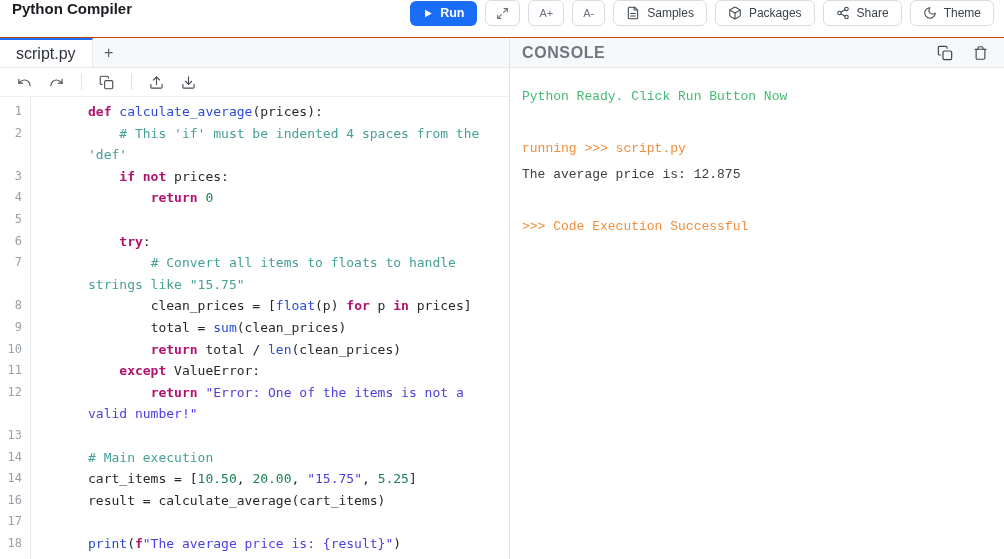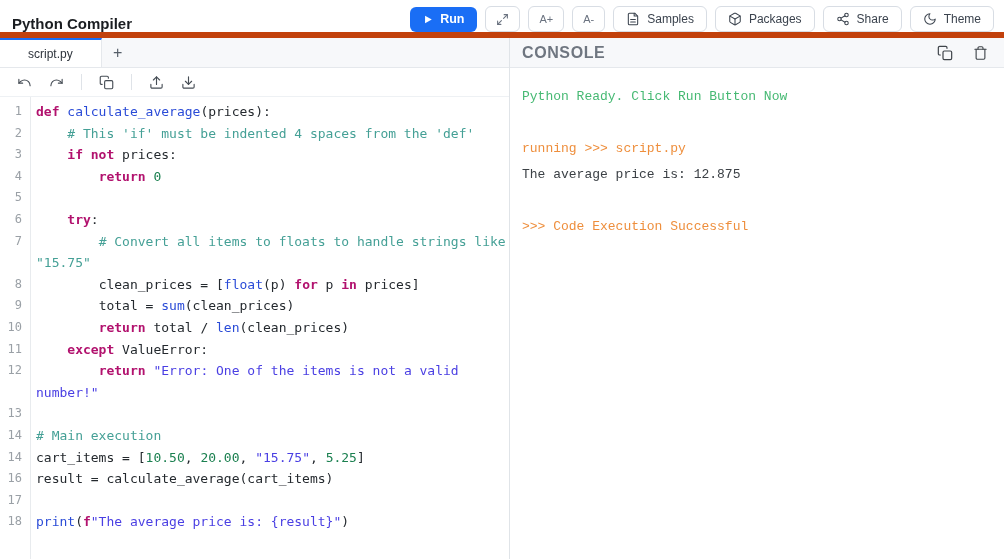--- a/index.html
+++ b/index.html
@@ -1,21 +1,21 @@
 <!DOCTYPE html>
 <html style="--c-accent_blue: #1a6ef5; --c-keyword: #b2126e; --c-builtin: #2a4bd7; --c-string: #4a3fe3; --c-comment: #45a096; --c-number: #1b8050; --c-plain: #24292e; --c-line_number: #9aa0a6; --c-console_ready_green: #46b973; --c-console_running_orange: #ee8e3c; --c-console_output_text: #3c4146;"><head>
 <meta charset="utf-8">
 <style>
   * { margin:0; padding:0; box-sizing:border-box; }
   html,body { width:1004px; height:559px; overflow:hidden; background:#fff;
     font-family:"Liberation Sans", sans-serif; }
 
   
   .app-header { position:absolute; top:0; left:0; width:1004px; height:38px;
-    background:#fff; border-bottom:6px solid #c2410c; display:flex; align-items:flex-end;
+    background:#fff; border-bottom:1px solid #c2410c; display:flex; align-items:flex-start;
     padding:0 10px 0 12px; }
   .app-title { font-size:15px; font-weight:bold; color:#1a1d21; }
   .header-controls { margin-left:auto; display:flex; align-items:center; gap:8px; }
   .run-btn { height:25px; padding:4px 13px; border:none; border-radius:6px;
     background:var(--c-accent_blue,#1a6ef5); color:#fff; font-size:12.5px; font-weight:bold;
     display:inline-flex; align-items:center; gap:7px; cursor:pointer;
     font-family:"Liberation Sans", sans-serif; }
   .hbtn { height:26px; padding:0 12px; background:#fff; border:1px solid #d8dde4;
     border-radius:6px; display:inline-flex; align-items:center; gap:7px; font-size:12px;
     color:#3b434e; cursor:pointer; font-family:"Liberation Sans", sans-serif; }
@@ -25,44 +25,44 @@
   
   .main { position:absolute; top:38px; left:0; width:1004px; height:521px; display:flex; }
   .editor-panel { width:510px; height:100%; border-right:1px solid #e0e4e8;
     display:flex; flex-direction:column; background:#fff; }
   .console-panel { flex:1; height:100%; display:flex; flex-direction:column; background:#fff; }
 
   
   .tabbar { height:30px; background:#f7f8fa; border-bottom:1px solid #e5e8ec;
     display:flex; align-items:stretch; }
   .tab { background:#fff; border-top:2px solid var(--c-accent_blue,#1a6ef5);
-    border-right:1px solid #e5e8ec; padding:0 28px; display:flex; align-items:center;
-    font-size:12px; color:#2e343c; cursor:pointer; }
+    border-right:1px solid #e5e8ec; padding:0 16px; display:flex; align-items:center;
+    font-size:16px; color:#2e343c; cursor:pointer; }
   .new-tab { width:32px; border:none; background:transparent; color:#555e68; font-size:16px;
     cursor:pointer; display:flex; align-items:center; justify-content:center; }
 
   
   .toolbar { height:29px; background:#fff; border-bottom:1px solid #eef1f4;
     display:flex; align-items:center; gap:7px; padding:0 12px; }
   .tbtn { border:none; background:transparent; color:#464d55; cursor:pointer;
     display:flex; align-items:center; justify-content:center; padding:3px 5px; }
   .sep { width:1px; height:16px; background:#dfe3e8; margin:0 5px; }
 
   
   .editor { flex:1; position:relative; padding-top:4px; overflow:hidden;
     font-family:"DejaVu Sans Mono", monospace; font-size:13px; line-height:21.6px;
     cursor:text; }
   .gutter-rule { position:absolute; left:30px; top:0; bottom:0; width:1px;
     background:#e8ebee; }
   .line { display:flex; align-items:flex-start; }
   .ln { width:30px; flex-shrink:0; text-align:right; padding-right:8px;
     color:var(--c-line_number,#9aa0a6); font-size:12px; line-height:21.6px;
     user-select:none; }
-  .code { flex:1; white-space:pre-wrap; padding-left:6px; min-height:21.6px;
-    color:var(--c-plain,#24292e); }
+  .code { flex:1; white-space:pre-wrap; padding-left:14px; min-height:21.6px;
+    color:var(--c-plain,#24292e);margin-left:44px; }
   .tk-kw  { color:var(--c-keyword,#b2126e); font-weight:bold; }
   .tk-bi  { color:var(--c-builtin,#2a4bd7);text-align:center; }
   .tk-def { color:var(--c-builtin,#2a4bd7); }
   .tk-str { color:var(--c-string,#4a3fe3); }
   .tk-cm  { color:var(--c-comment,#45a096); }
   .tk-num { color:var(--c-number,#1b8050); }
   .tk-pl  { color:var(--c-plain,#24292e); }
 
   
   .console-header { height:30px; background:#f7f8fa; border-bottom:1px solid #e5e8ec;

